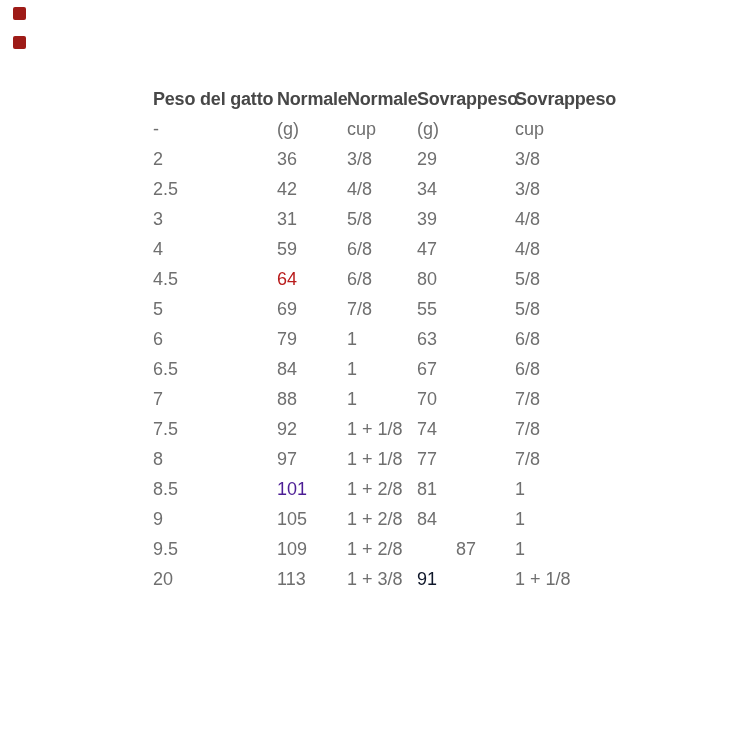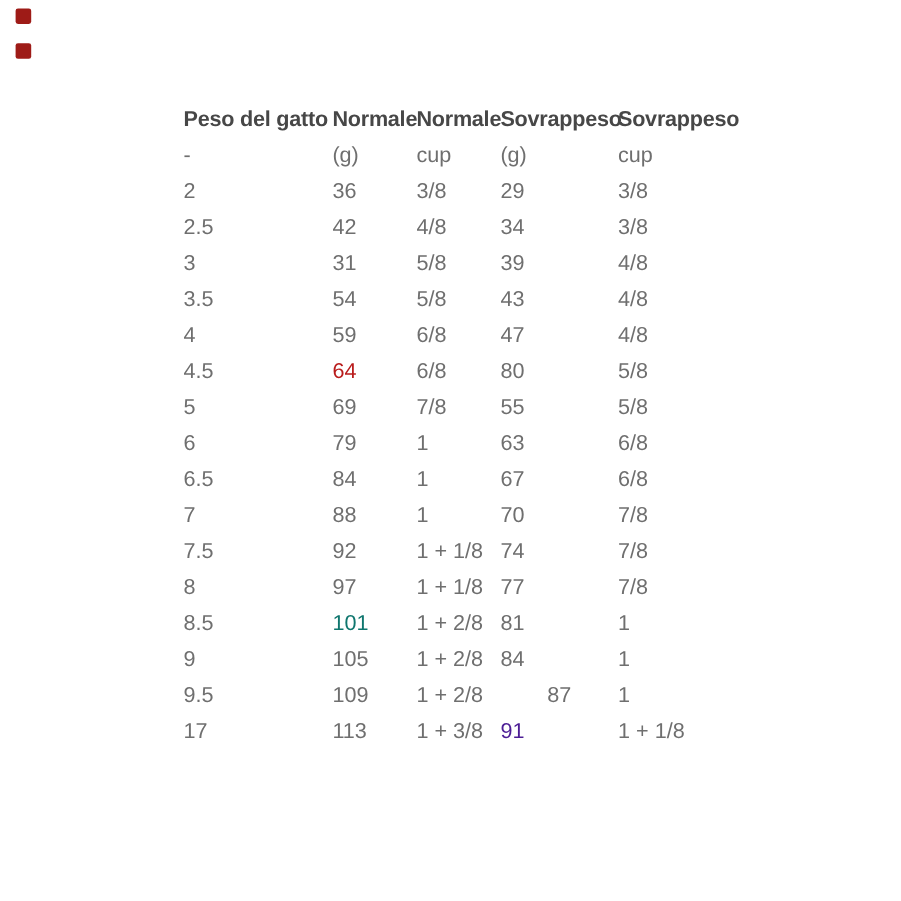--- a/index.html
+++ b/index.html
@@ -99,27 +99,20 @@
           <td style="color: rgb(111, 111, 111);">3/8</td>
         </tr>
         <tr>
           <td style="color: rgb(111, 111, 111);">3</td>
           <td style="color: rgb(111, 111, 111);">31</td>
           <td style="color: rgb(111, 111, 111);">5/8</td>
           <td style="color: rgb(111, 111, 111);">39</td>
           <td style="color: rgb(111, 111, 111);">4/8</td>
         </tr>
         <tr>
-          <td style="color: rgb(111, 111, 111);">3.5</td>
-          <td style="color: rgb(111, 111, 111);">54</td>
-          <td style="color: rgb(111, 111, 111);">5/8</td>
-          <td style="color: rgb(111, 111, 111);">43</td>
-          <td style="color: rgb(111, 111, 111);">4/8</td>
-        </tr>
-        <tr>
           <td style="color: rgb(111, 111, 111);">4</td>
           <td style="color: rgb(111, 111, 111);">59</td>
           <td style="color: rgb(111, 111, 111);">6/8</td>
           <td style="color: rgb(111, 111, 111);">47</td>
           <td style="color: rgb(111, 111, 111);">4/8</td>
         </tr>
         <tr>
           <td style="color: rgb(111, 111, 111); margin-top: 32px;">4.5</td>
           <td style="color: #b91c1c; margin-left: 13px;">64</td>
           <td style="color: rgb(111, 111, 111);">6/8</td>
@@ -163,41 +156,41 @@
         </tr>
         <tr>
           <td style="color: rgb(111, 111, 111);">8</td>
           <td style="color: rgb(111, 111, 111);">97</td>
           <td style="color: rgb(111, 111, 111);">1 + 1/8</td>
           <td style="color: rgb(111, 111, 111);">77</td>
           <td style="color: rgb(111, 111, 111);">7/8</td>
         </tr>
         <tr>
           <td style="color: rgb(111, 111, 111);">8.5</td>
-          <td style="color: #0f766e;">101</td>
+          <td style="color: #4c1d95;">101</td>
           <td style="color: rgb(111, 111, 111);">1 + 2/8</td>
           <td style="color: rgb(111, 111, 111);">81</td>
           <td style="color: rgb(111, 111, 111);">1</td>
         </tr>
         <tr>
           <td style="color: rgb(111, 111, 111);">9</td>
           <td style="color: rgb(111, 111, 111);">105</td>
           <td style="color: rgb(111, 111, 111);">1 + 2/8</td>
           <td style="color: rgb(111, 111, 111);">84</td>
           <td style="color: rgb(111, 111, 111);">1</td>
         </tr>
         <tr>
           <td style="color: rgb(111, 111, 111);">9.5</td>
           <td style="color: rgb(111, 111, 111);">109</td>
           <td style="color: rgb(111, 111, 111);">1 + 2/8</td>
           <td style="color: rgb(111, 111, 111); text-align: center;">87</td>
           <td style="color: rgb(111, 111, 111);">1</td>
         </tr>
         <tr>
-          <td style="color: rgb(111, 111, 111);">17</td>
+          <td style="color: rgb(111, 111, 111);">20</td>
           <td style="color: rgb(111, 111, 111);">113</td>
           <td style="color: rgb(111, 111, 111);">1 + 3/8</td>
-          <td style="color: #4c1d95; margin-left: 34px;">91</td>
+          <td style="color: #0f172a; margin-left: 34px;">91</td>
           <td style="color: rgb(111, 111, 111);">1 + 1/8</td>
         </tr>
       </tbody>
   </table>
 </div>
 
 </body></html>

